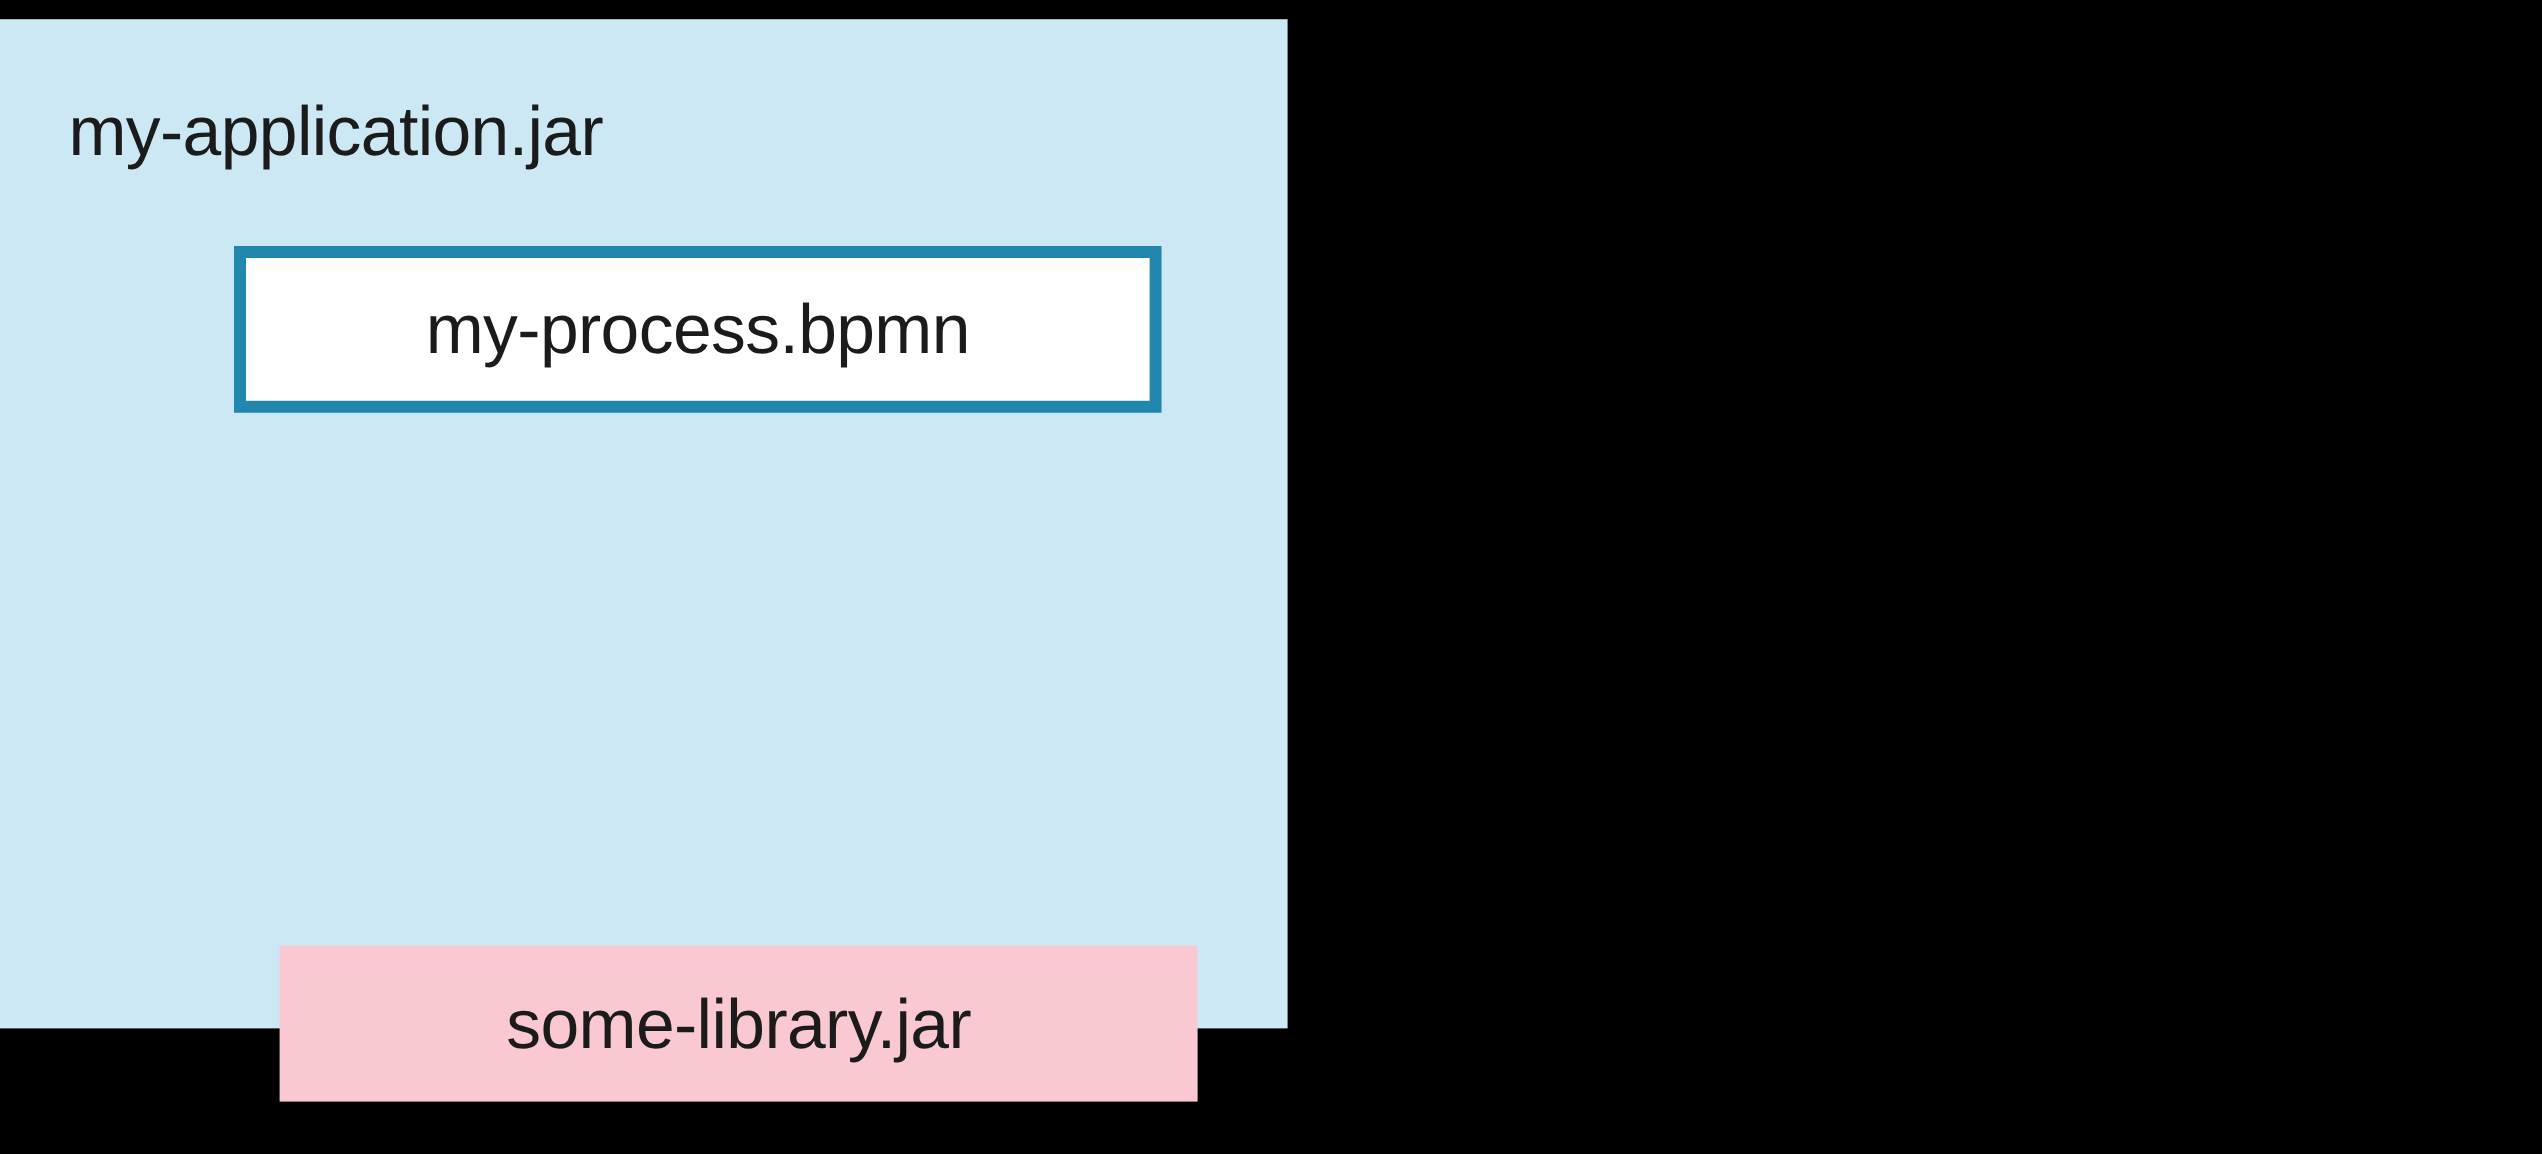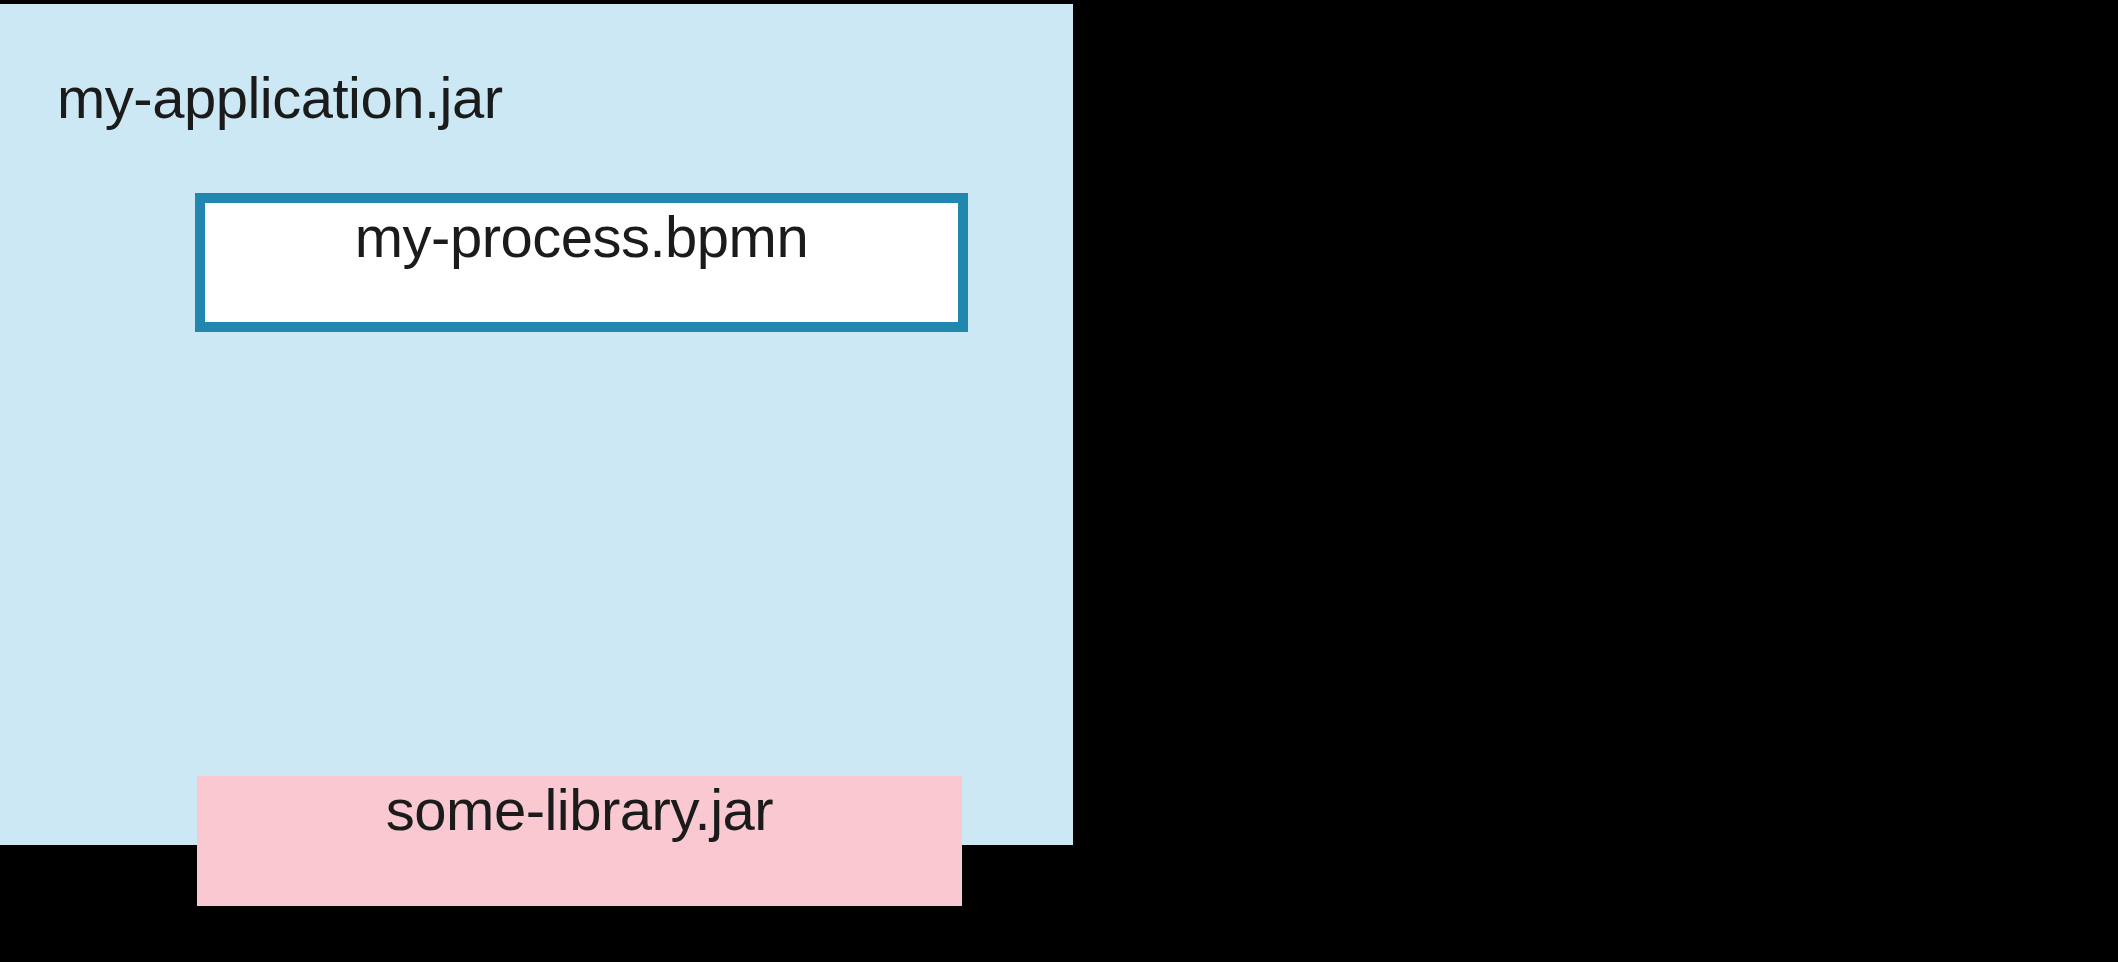--- a/index.html
+++ b/index.html
@@ -11,39 +11,40 @@
     position: relative;
     width: 2118px;
     height: 962px;
     overflow: hidden;
     background: var(--outside-background, #000000);
     font-family: "Liberation Sans", sans-serif;
   }
   .panel {
     position: absolute;
     left: 0;
-    top: 4px;
+    top: 16px;
     width: 1073px;
     height: 841px;
     background: var(--panel-background, #cbe8f4);
   }
   .jar-title {
     position: absolute;
     left: 57px;
     top: 55px;
     height: 78px;
     line-height: 78px;
     font-size: 58px;
     letter-spacing: -0.5px;
     color: var(--text-color, #1b1b1b);
     white-space: nowrap;
   }
   .file-box {
     position: absolute;
     display: flex;
+    align-items: center;
     justify-content: center;
     font-size: 58px;
     letter-spacing: -0.5px;
     color: var(--text-color, #1b1b1b);
     white-space: nowrap;
     box-sizing: border-box;
   }
   .file-box.highlight {
     left: 195px;
     top: 189px;
@@ -53,21 +54,21 @@
     border: 10px solid var(--highlight-border, #2187ae);
   }
   .file-box.resource {
     left: 197px;
     width: 765px;
     height: 130px;
     background: var(--resource-fill, #f9c8d1);
   }
   .file-box.pos-java { top: 358px; }
   .file-box.pos-form { top: 523px; }
-  .file-box.pos-lib  { top: 772px; }
+  .file-box.pos-lib  { top: 772px; margin-left: 36px; }
 </style>
 </head>
 <body>
 
 <div class="stage">
   <div class="panel">
 
     <div class="jar-title">my-application.jar</div>
 
     <div class="file-box highlight">

